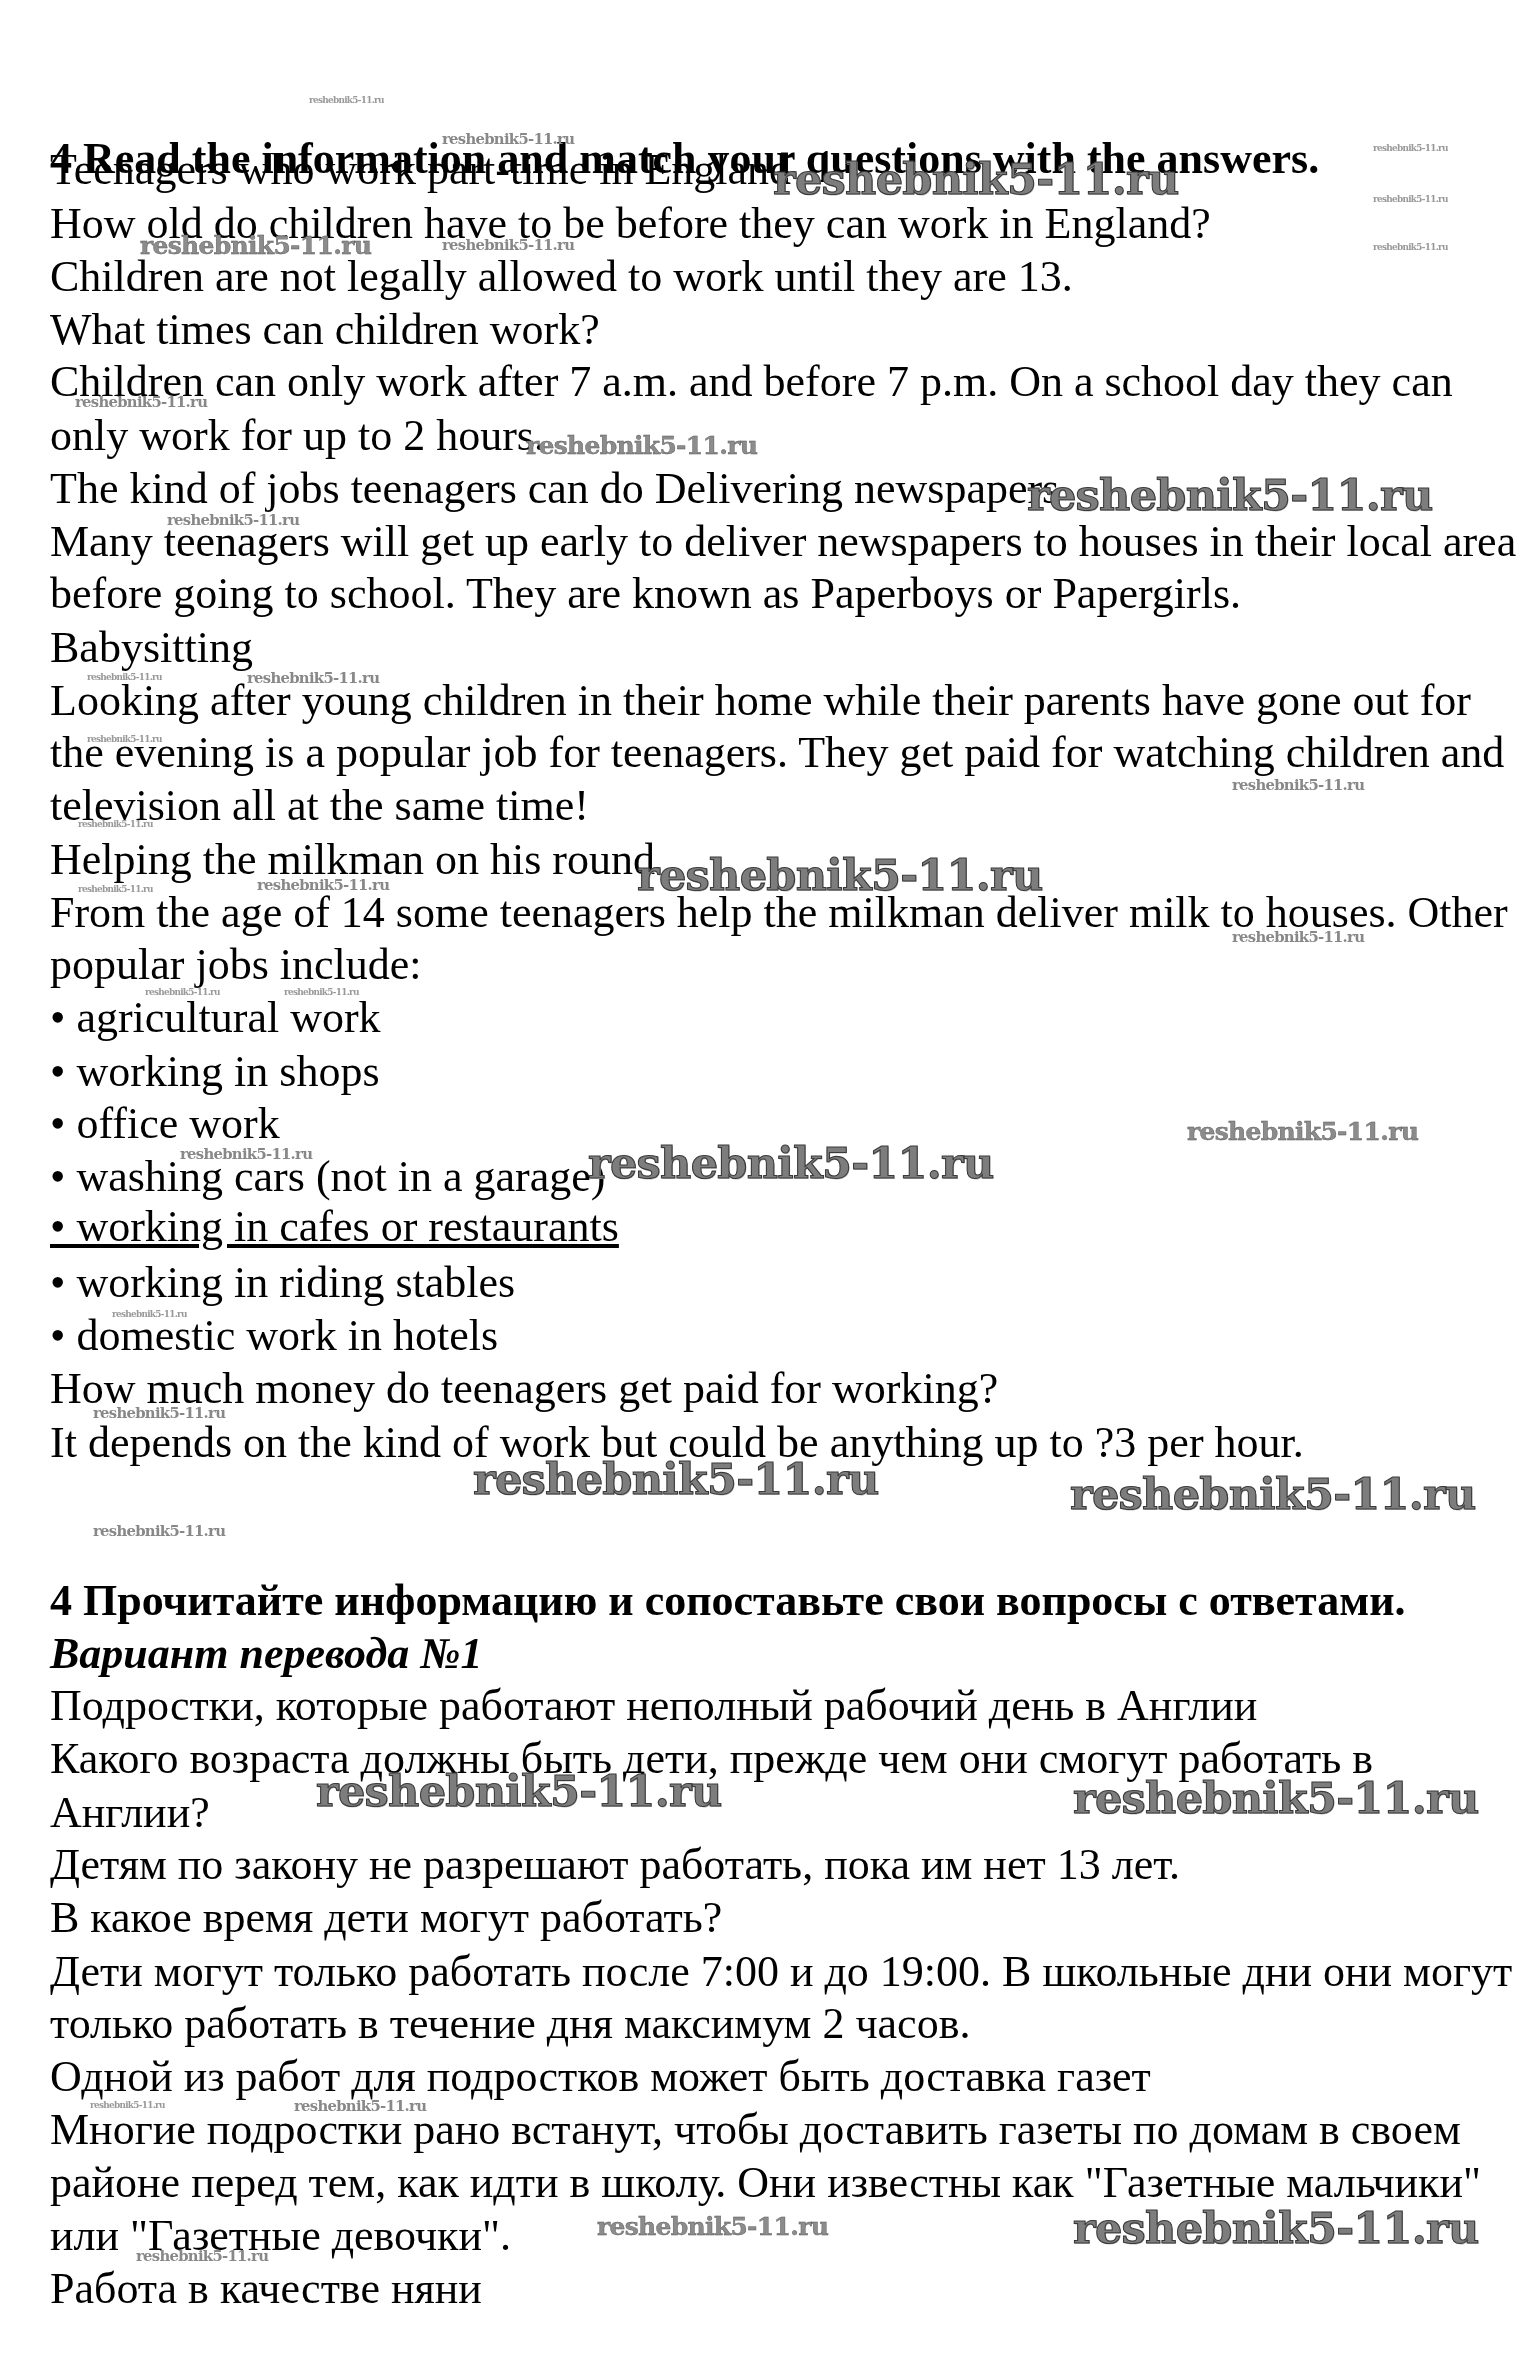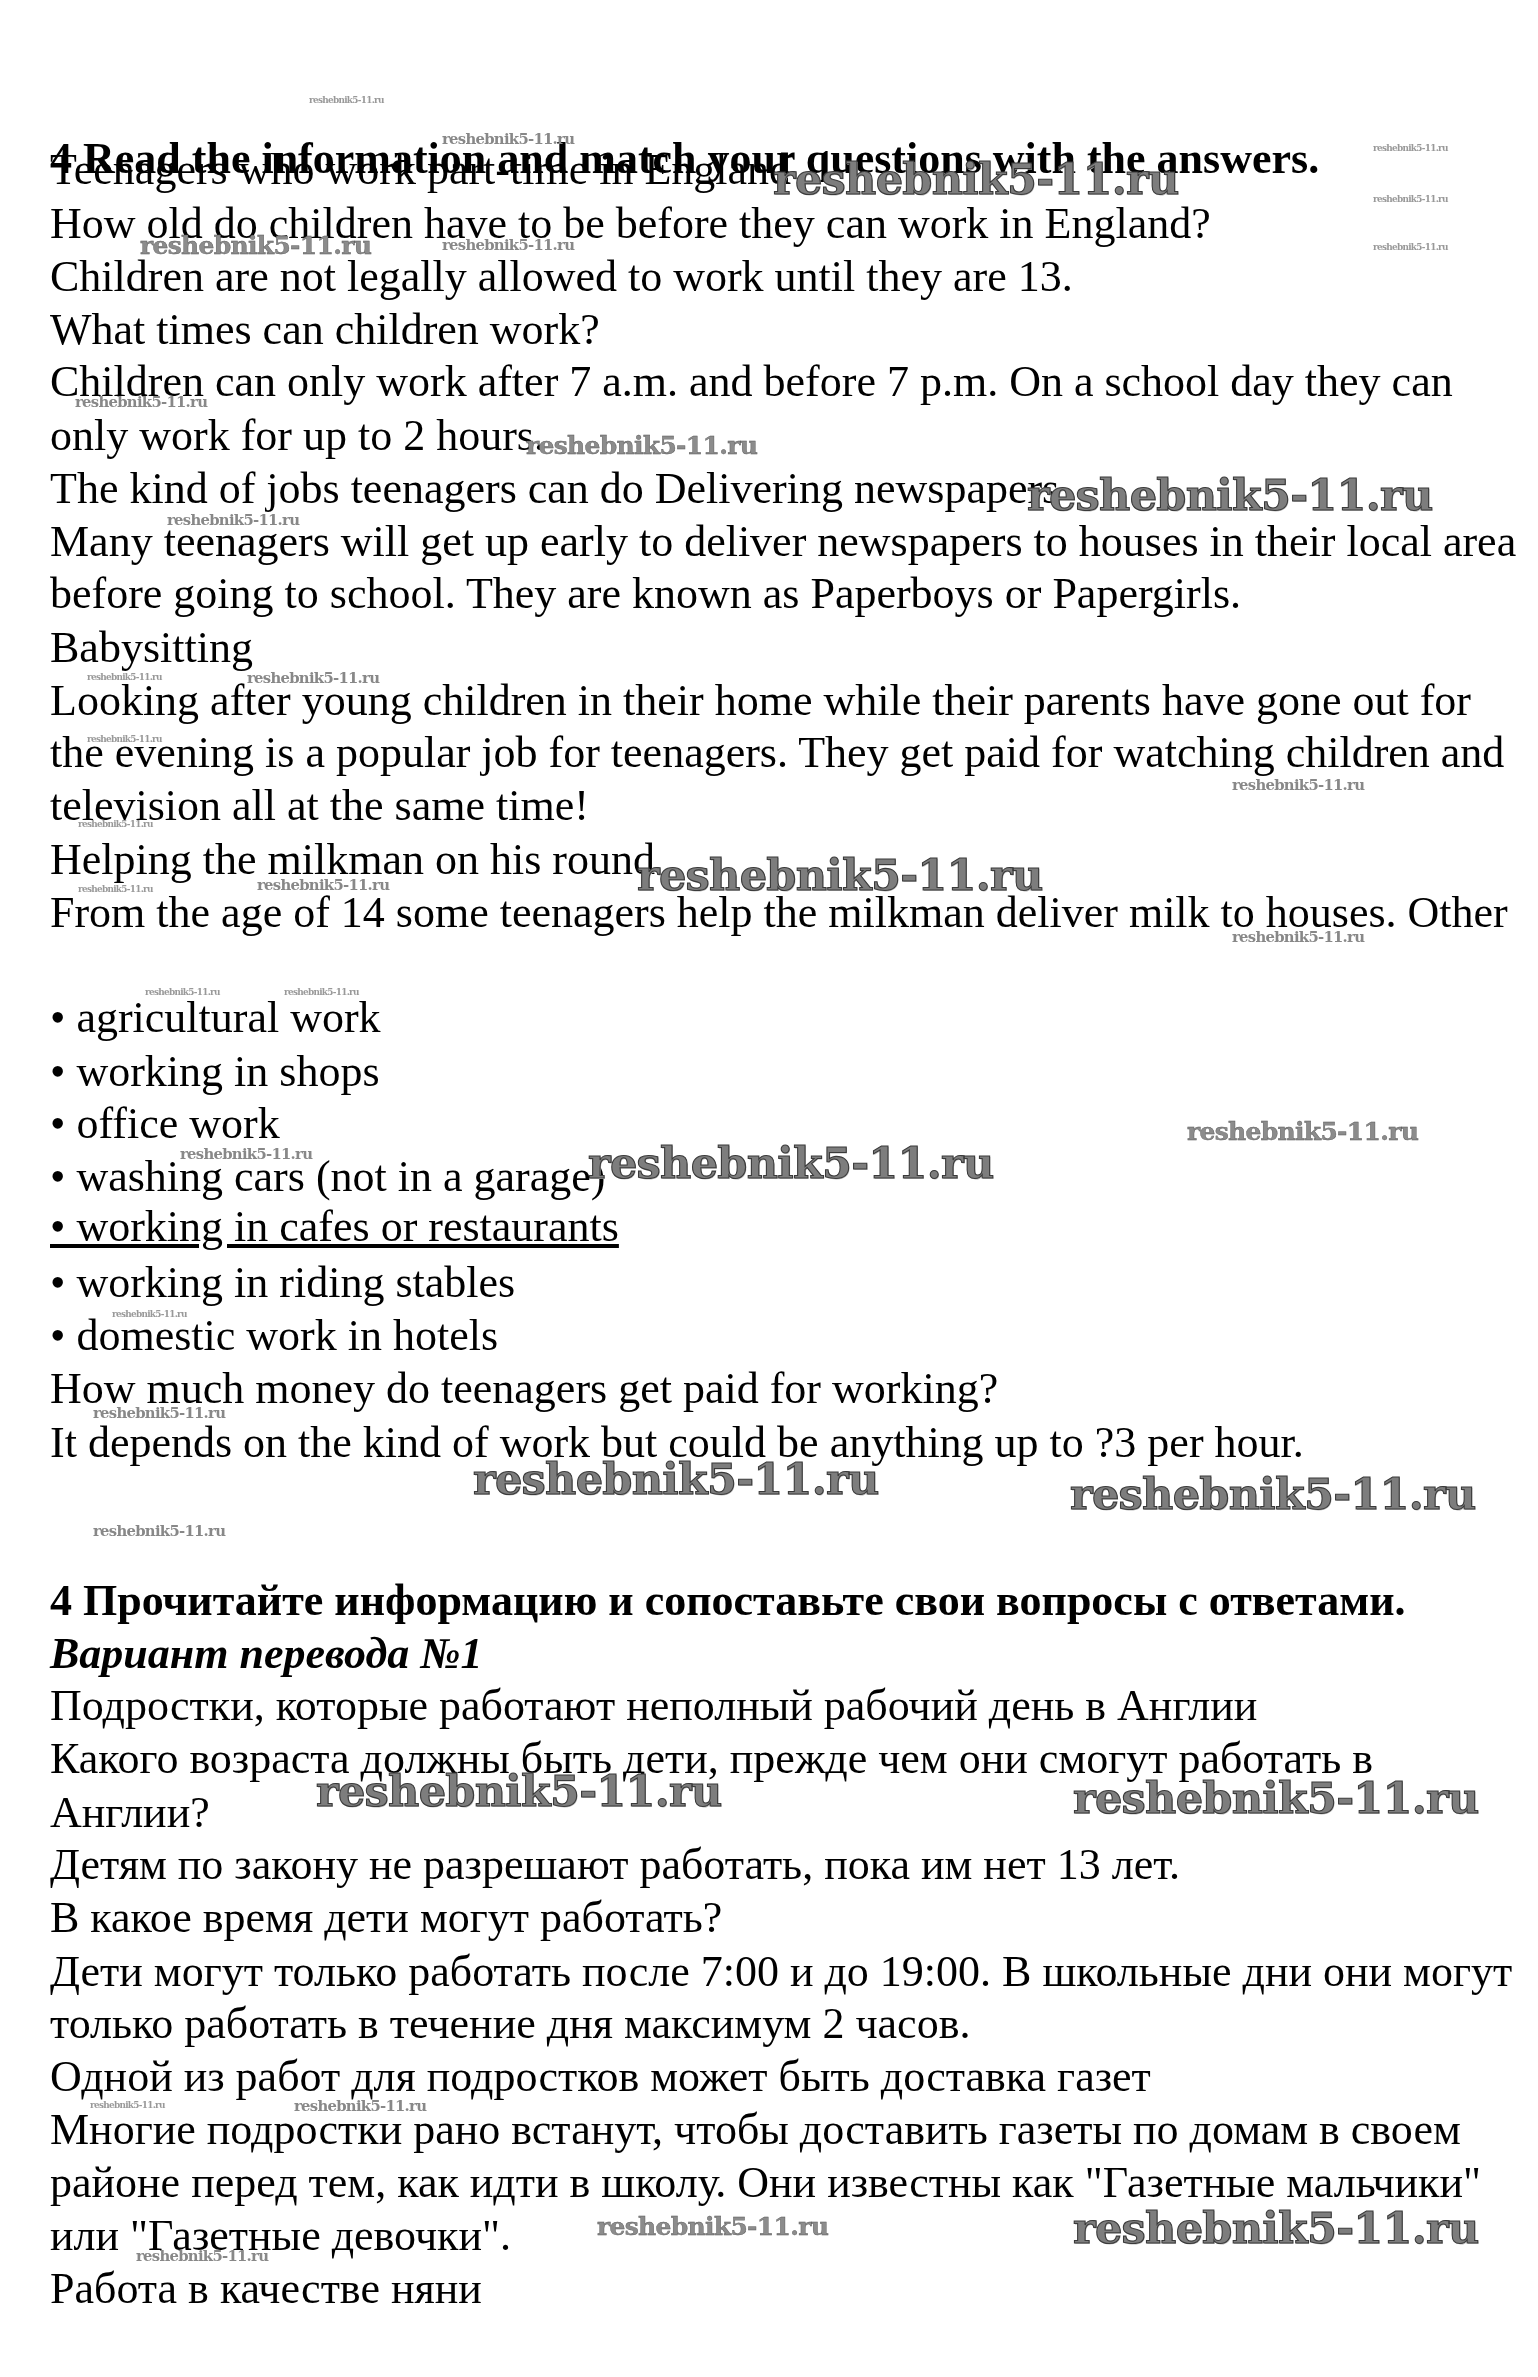--- a/index.html
+++ b/index.html
@@ -37,20 +37,21 @@
   <div class="line" style="top:409px;">only work for up to 2 hours.</div>
   <div class="line" style="top:462px;">The kind of jobs teenagers can do Delivering newspapers</div>
   <div class="line" style="top:515px;">Many teenagers will get up early to deliver newspapers to houses in their local area</div>
   <div class="line" style="top:567px;">before going to school. They are known as Paperboys or Papergirls.</div>
   <div class="line" style="top:621px;">Babysitting</div>
   <div class="line" style="top:674px;">Looking after young children in their home while their parents have gone out for</div>
   <div class="line" style="top:726px;">the evening is a popular job for teenagers. They get paid for watching children and</div>
   <div class="line" style="top:779px;">television all at the same time!</div>
   <div class="line" style="top:833px;text-align:center;">Helping the milkman on his round</div>
   <div class="line" style="top:886px;">From the age of 14 some teenagers help the milkman deliver milk to houses. Other</div>
+  <div class="line" style="top:938px;">popular jobs include:</div>
   <div class="line" style="top:991px;">• agricultural work</div>
   <div class="line" style="top:1045px;">• working in shops</div>
   <div class="line" style="top:1097px;">• office work</div>
   <div class="line" style="top:1150px;">• washing cars (not in a garage)</div>
   <div class="line" style="top:1200px;text-decoration:underline;">• working in cafes or restaurants</div>
   <div class="line" style="top:1256px;">• working in riding stables</div>
   <div class="line" style="top:1309px;">• domestic work in hotels</div>
   <div class="line" style="top:1362px;">How much money do teenagers get paid for working?</div>
   <div class="line" style="top:1416px;">It depends on the kind of work but could be anything up to ?3 per hour.</div>
 

